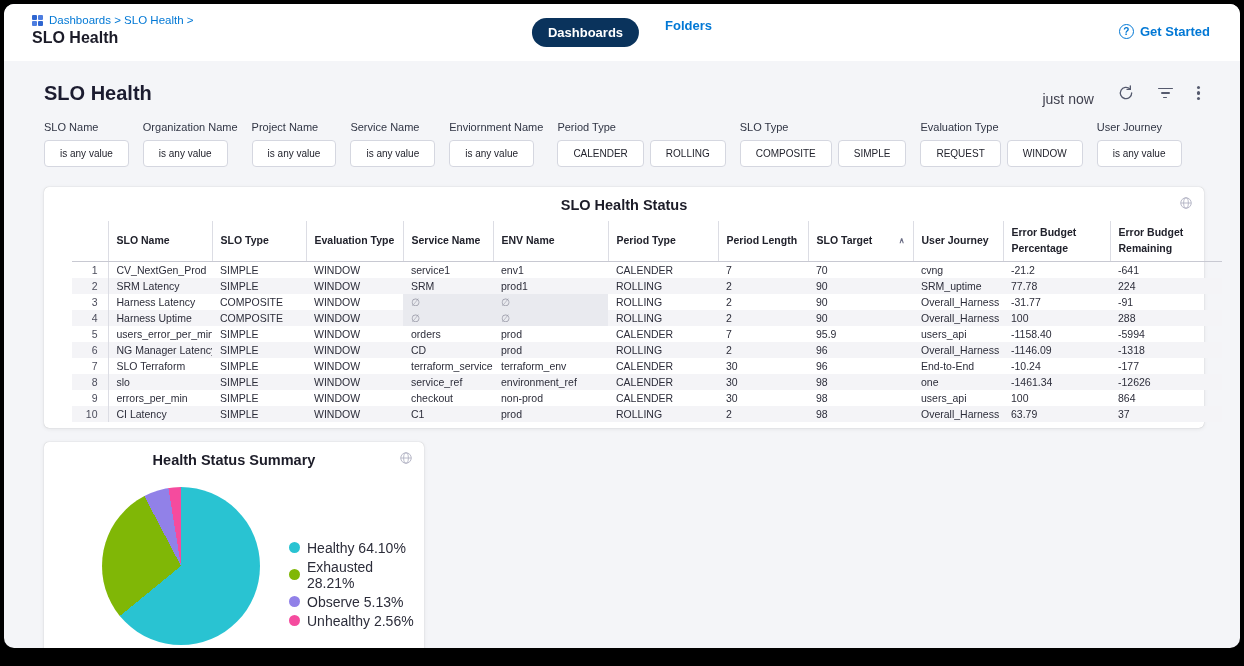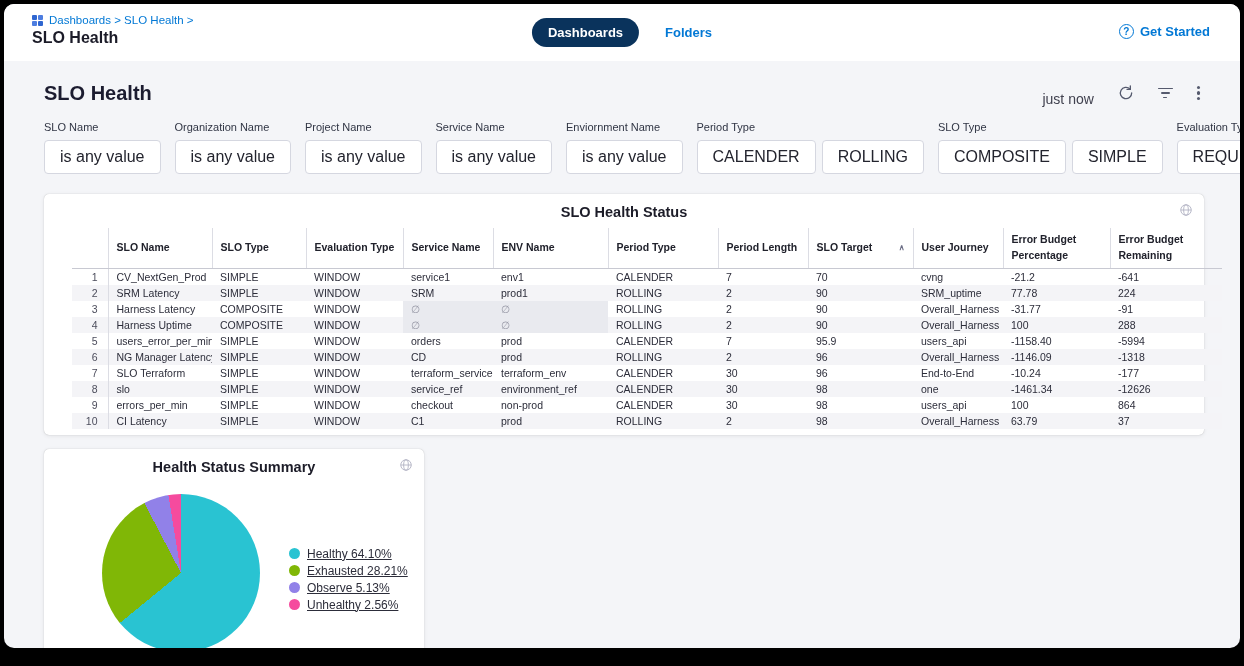--- a/index.html
+++ b/index.html
@@ -12,21 +12,21 @@
 
   
   .topbar { position:relative; height:57px; background:#fff; padding:10px 28px 0 28px; }
   .crumb-row { display:flex; align-items:center; gap:6px; }
   .grid-icon { display:inline-grid; grid-template-columns:5px 5px; grid-template-rows:5px 5px; gap:1px; }
   .grid-icon i { background:#4d7de0; border-radius:1px; }
   .grid-icon i:nth-child(1){ background:#2f66d0; }
   .grid-icon i:nth-child(4){ background:#2f66d0; }
   .crumb { font-size:11.5px; color:#0278d5; cursor:pointer; }
   .page-title { font-size:16px; font-weight:bold; color:#1b1b28; margin-top:3px; }
-  .tabs { position:absolute; left:50%; top:14px; transform:translateX(-50%); display:flex; align-items:center; gap:26px; }
+  .tabs { position:absolute; left:50%; top:14px; transform:translateX(-50%); display:flex; align-items:flex-start; gap:26px; }
   .tab-pill { background:#0a335c; color:#fff; font-size:13px; font-weight:bold; padding:7px 16px; border-radius:16px; border:none; cursor:pointer; }
   .tab-link { color:#0278d5; font-size:13px; font-weight:bold; background:none; border:none; cursor:pointer; }
   .get-started { position:absolute; right:30px; top:20px; display:flex; align-items:center; gap:6px; color:#0278d5; font-size:13px; font-weight:bold; cursor:pointer; }
   .q-icon { width:15px; height:15px; border:1.5px solid #0278d5; border-radius:50%; font-size:10px; font-weight:bold; display:flex; align-items:center; justify-content:center; }
 
   
   .content { padding:18px 40px 0 40px; }
   .dash-header { display:flex; align-items:center; justify-content:space-between; margin-bottom:14px; }
   .dash-title { font-size:20px; font-weight:bold; color:#1c1c30; }
   .dash-controls { display:flex; align-items:center; gap:24px; color:#555a6e; }
@@ -36,41 +36,41 @@
   .filter-glyph i { height:1.6px; background:#555a6e; border-radius:1px; display:block; }
   .filter-glyph i:nth-child(1){ width:15px; } .filter-glyph i:nth-child(2){ width:9px; } .filter-glyph i:nth-child(3){ width:4px; }
   .kebab { display:flex; flex-direction:column; gap:2.5px; }
   .kebab i { width:3.2px; height:3.2px; background:#555a6e; border-radius:50%; display:block; }
 
   
   .filters { display:flex; gap:14px; flex-wrap:nowrap; margin-bottom:20px; }
   .f-group { display:flex; flex-direction:column; gap:7px; }
   .f-label { font-size:11px; color:#303544; }
   .f-values { display:flex; gap:6px; }
-  .f-btn { background:#fff; border:1px solid #d5d7e0; border-radius:4px; padding:7px 15px; font-size:16px; color:#23242e; font-family:inherit; cursor:pointer; white-space:nowrap; }
+  .f-btn { background:#fff; border:1px solid #d5d7e0; border-radius:4px; padding:7px 15px; font-size:10px; color:#23242e; font-family:inherit; cursor:pointer; white-space:nowrap; }
 
   
   .card { background:#fff; border-radius:5px; box-shadow:0 0 1px rgba(0,0,0,.25), 0 1px 4px rgba(0,0,0,.08); position:relative; }
   .table-card { width:1160px; margin-bottom:14px; padding-bottom:6px; }
   .card-title { text-align:center; font-size:14.5px; font-weight:bold; color:#1c1c28; padding:10px 0 8px 0; }
   .globe { position:absolute; right:11px; top:9px; cursor:pointer; }
   table { border-collapse:collapse; width:calc(100% - 56px); margin:0 28px; table-layout:fixed; }
   thead th { font-size:10.5px; font-weight:bold; color:#21222c; text-align:left; padding:4px 8px; border-left:1px solid #dcdde4; border-bottom:1px solid #c8c9d2; vertical-align:middle; line-height:1.5; }
   thead th.rownum-h { border-left:none; }
   tbody td { font-size:10.5px; color:#2c2d3a; padding:2px 8px; height:16px; white-space:nowrap; overflow:hidden; }
   tbody td.rownum { text-align:right; color:#4c4d5c; border-right:1px solid #dcdde4; padding-right:10px; }
   tbody tr:nth-child(even) { background:#f4f4f7; }
   td.null-cell { background:#e9eaef; color:#9a9ba8; }
   .sort-caret { font-size:8px; color:#6b6d85; float:right; margin-top:2px; }
 
   
   .pie-card { width:380px; height:228px; }
   .pie { position:absolute; left:58px; top:45px; width:158px; height:158px; border-radius:50%; }
   .legend { position:absolute; left:245px; top:98px; display:flex; flex-direction:column; gap:3px; }
-  .legend-item { display:flex; align-items:center; gap:7px; font-size:12px; color:#2c2d3a;text-decoration:underline; }
+  .legend-item { display:flex; align-items:center; gap:7px; font-size:14px; color:#2c2d3a; }
   .legend-dot { width:11px; height:11px; border-radius:50%; flex:none; }
 </style>
 </head>
 <body>
 
 <div class="window">
 
   <div class="topbar">
     <div class="crumb-row">
       <span class="grid-icon">

